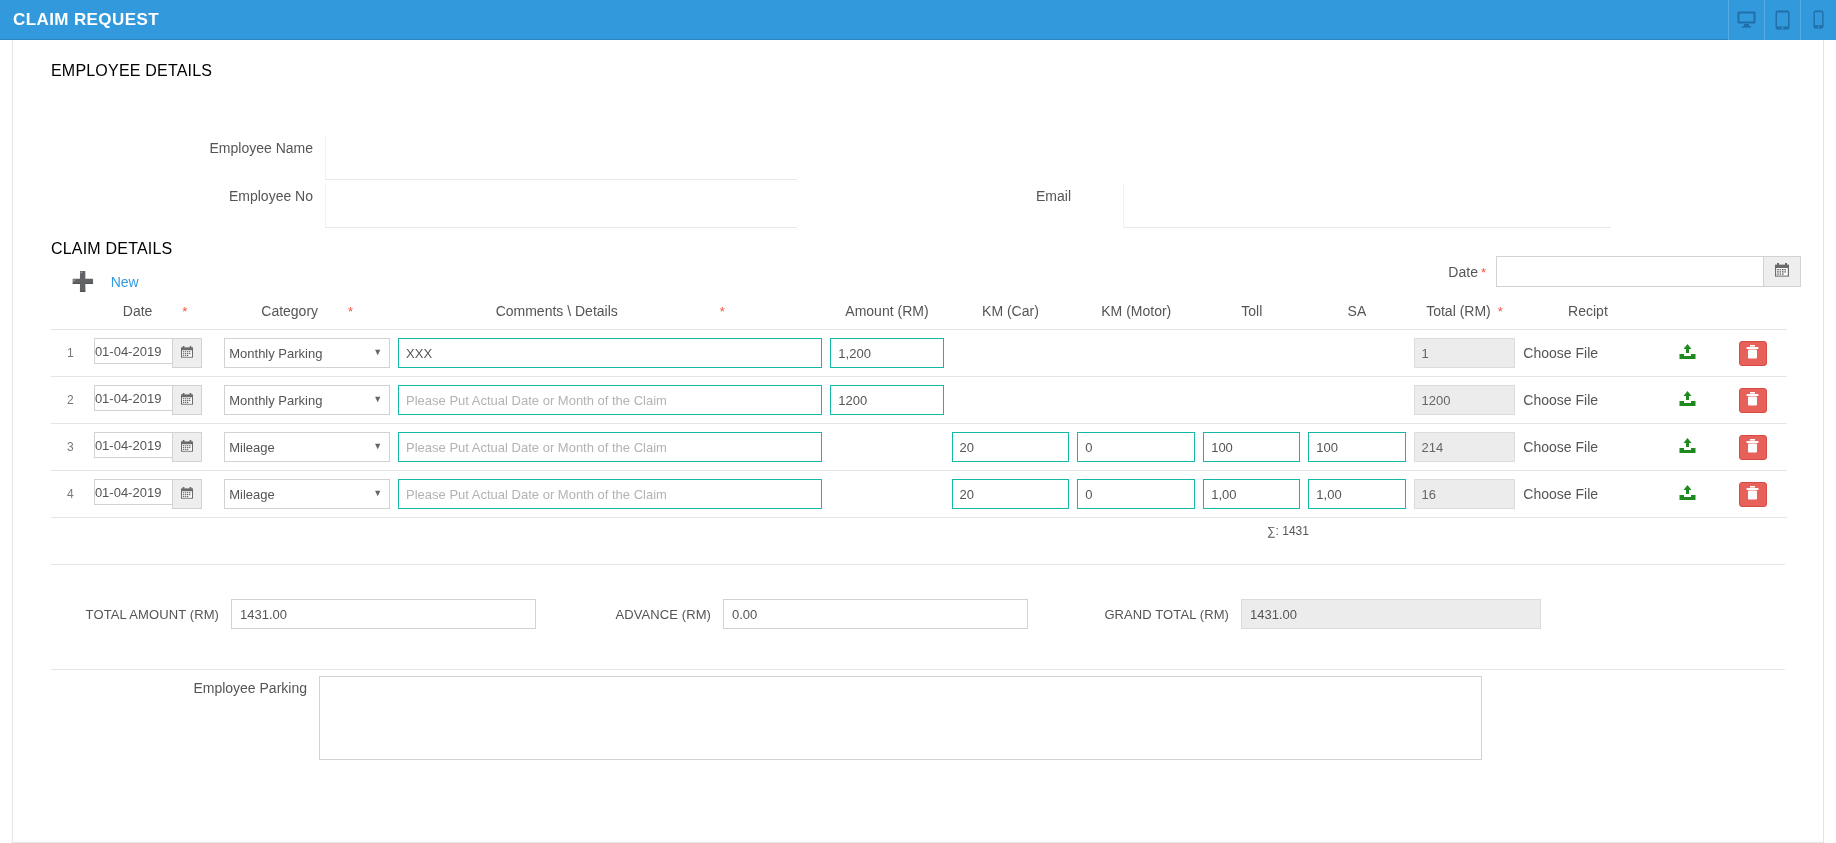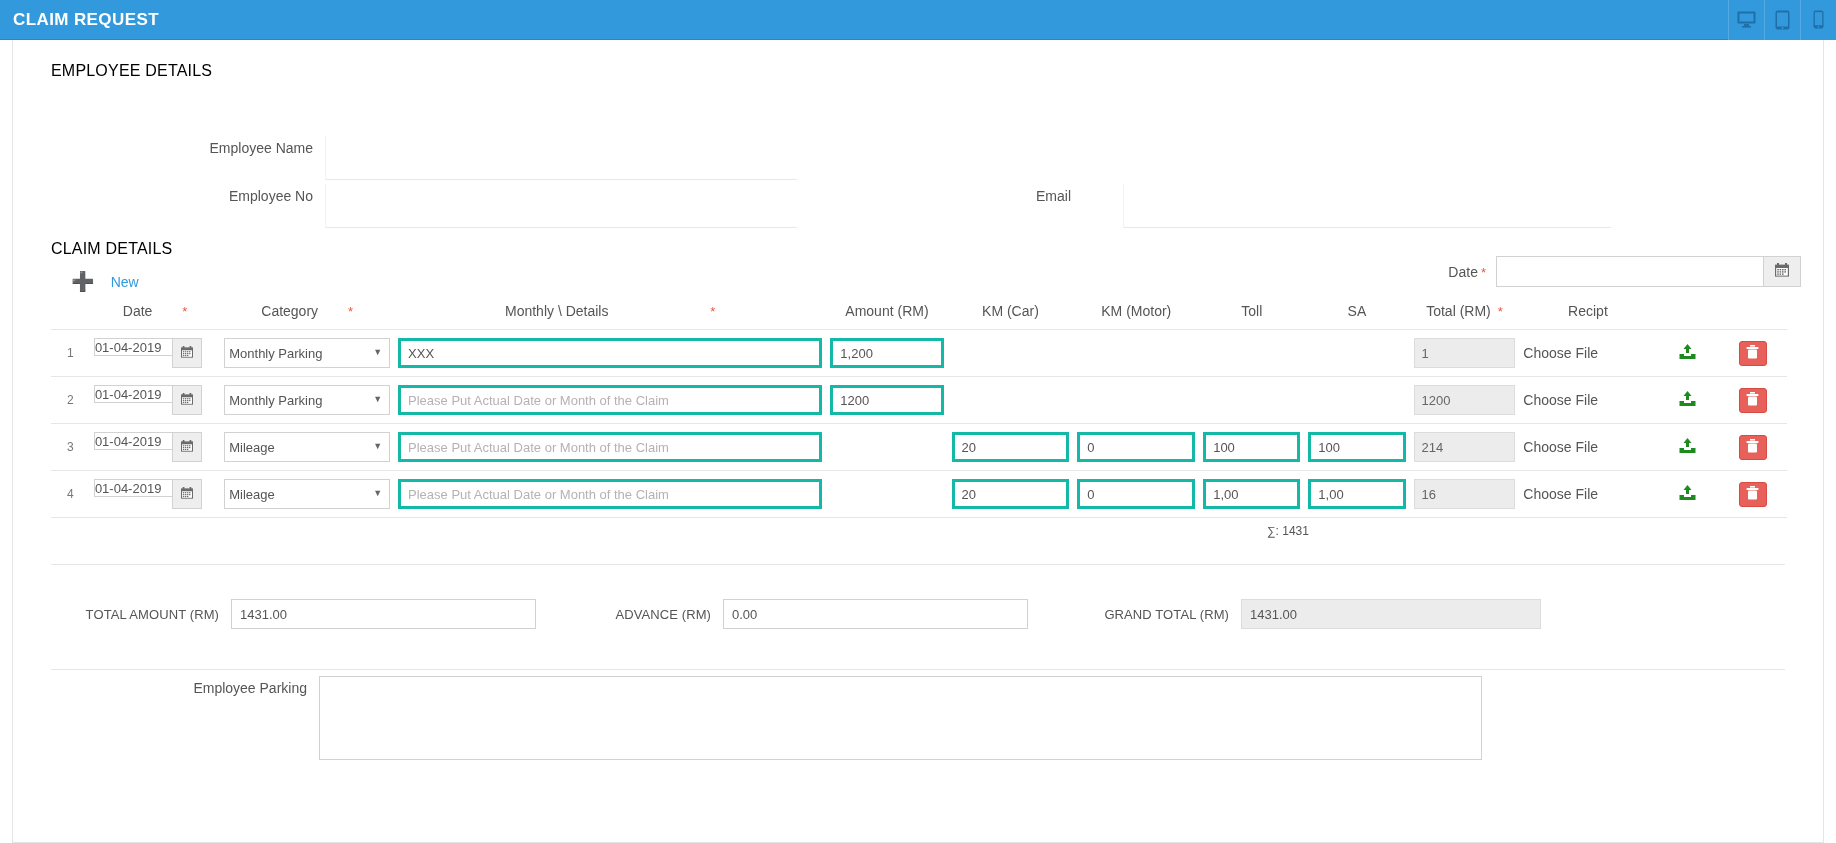--- a/index.html
+++ b/index.html
@@ -173,21 +173,21 @@
   .c-kmmot { width:110px; }
   .c-toll  { width:92px; }
   .c-sa    { width:92px; }
   .c-total { width:96px; }
   .c-rec   { width:120px; }
   .c-up    { width:54px; }
   .c-del   { width:60px; }
 
   .dt-wrap{ display:flex; }
   .dt-input{
-    width:78px; height:18px;
+    width:78px; height:26px;
     border:1px solid #d2d2d2; border-right:none;
     font-family:"Liberation Sans", sans-serif;
     font-size:13px; color:#555;
     padding:0 0; background:#fff; outline:none;
   }
   .dt-btn{
     width:30px; height:30px;
     border:1px solid #d2d2d2;
     background:#eeeeee;
     display:flex; align-items:center; justify-content:center;
@@ -205,21 +205,21 @@
     -webkit-appearance:none; appearance:none;
   }
   .sel-wrap{ position:relative; }
   .sel-caret{
     position:absolute; right:8px; top:9px;
     font-size:9px; color:#666; pointer-events:none;
   }
 
   input.cell-input{
     width:100%; height:30px;
-    border:3px solid #14b8a6;
+    border:1px solid #14b8a6;
     background:#fff;
     font-family:"Liberation Sans", sans-serif;
     font-size:13px; color:#555;
     padding:0 7px;
     outline:none;
     text-align:left;
   }
   input.cell-input::placeholder{ color:#b3b3b3; }
   input.cell-readonly{
     background:#ececec;
@@ -413,21 +413,21 @@
           <th class="c-num"></th>
           <th class="c-date">
             <span>Date</span>
             <span class="req" style="padding-left:26px;">*</span>
           </th>
           <th class="c-cat">
             <span>Category</span>
             <span class="req" style="padding-left:26px;">*</span>
           </th>
           <th class="c-purp">
-            <span>Monthly \ Details</span>
+            <span>Comments \ Details</span>
             <span class="req" style="padding-left:98px;">*</span>
           </th>
           <th class="c-amt">Amount (RM)</th>
           <th class="c-kmcar">KM (Car)</th>
           <th class="c-kmmot">KM (Motor)</th>
           <th class="c-toll">Toll</th>
           <th class="c-sa">SA</th>
           <th class="c-total">
             <span>Total (RM)</span>
             <span class="req">*</span>

